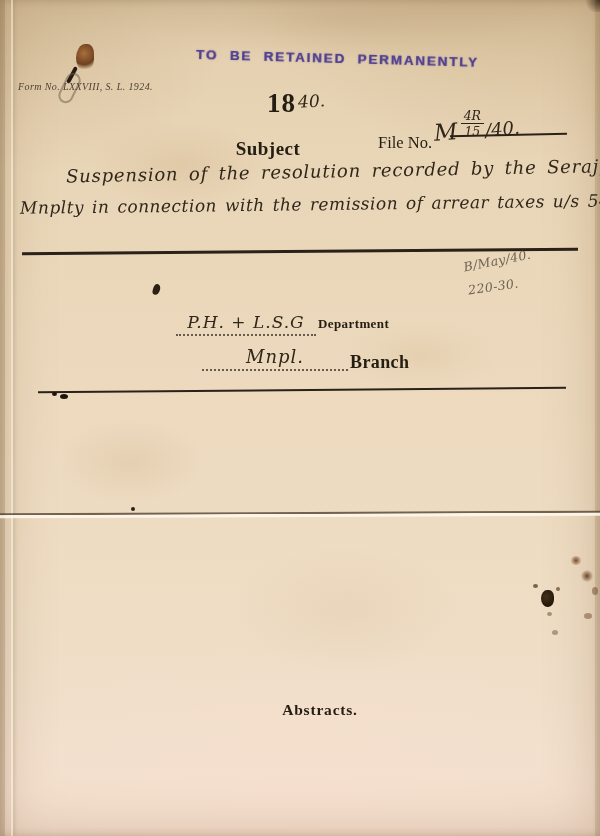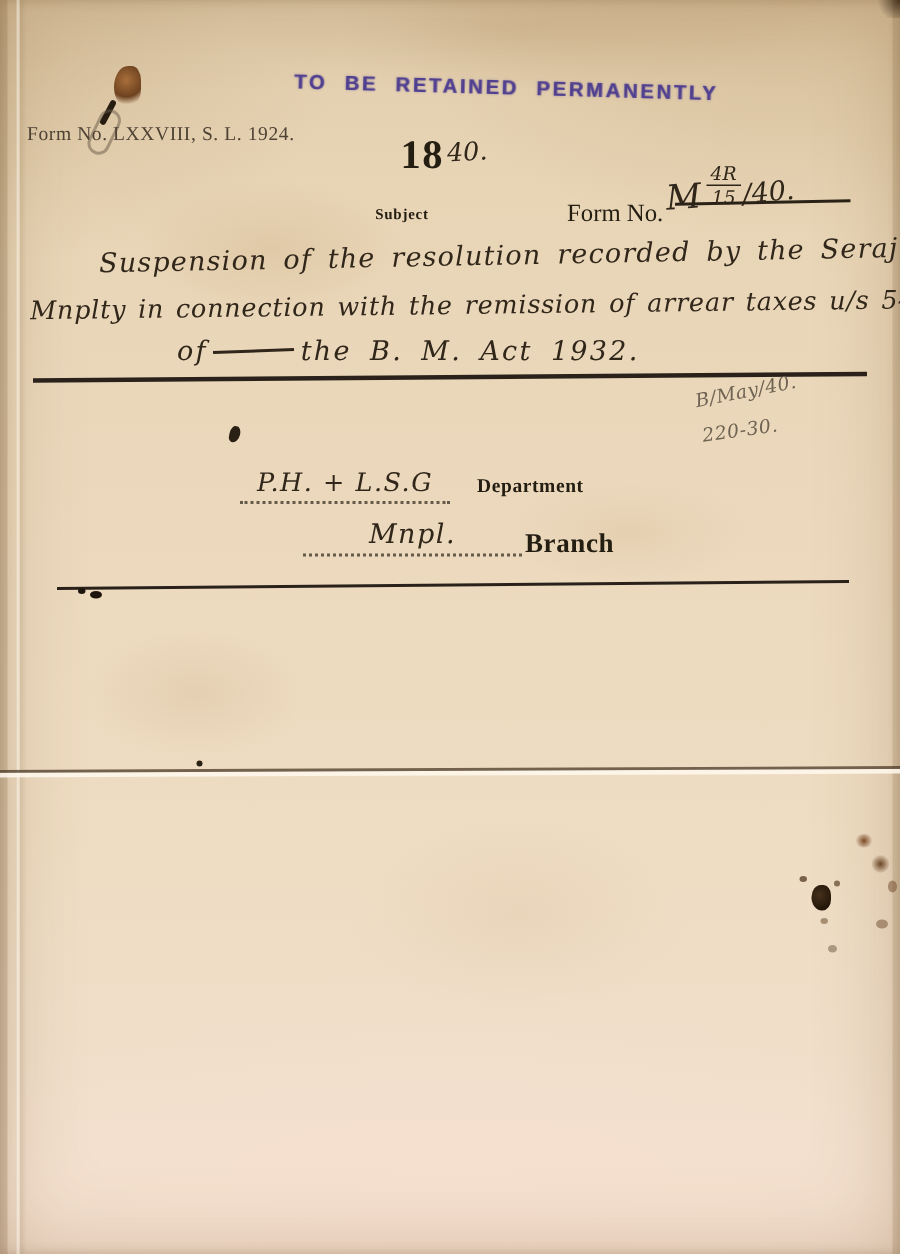--- a/index.html
+++ b/index.html
@@ -31,21 +31,21 @@
     left:196px; top:51px; width:290px;
     transform:rotate(1.6deg);
     font-family:"Liberation Sans", sans-serif;
     font-weight:700; font-size:13.5px; letter-spacing:1.8px; word-spacing:6px;
     color:rgba(74,58,142,0.88);
     text-shadow:0.6px 0 0 rgba(74,58,142,0.55), 0 0 2px rgba(74,58,142,0.35);
     filter:blur(0.2px);
     white-space:nowrap;
   }
 
-  .form-no { left:18px; top:81px; font-size:13px; letter-spacing:0.4px; color:#4e4234; }
+  .form-no { left:18px; top:81px; font-size:10px; letter-spacing:0.4px; color:#4e4234;font-style:italic; }
 
   .paperclip { left:62px; top:72px; width:15px; height:32px;
                border:2px solid rgba(104,90,72,0.50); border-radius:8px;
                transform:rotate(26deg); background:transparent; }
 
   .blot-topleft { left:76px; top:44px; width:18px; height:27px;
     background:radial-gradient(circle at 45% 35%, #a86f3a 0%, #6e4220 55%, rgba(110,66,32,0) 80%);
     border-radius:60% 40% 50% 55%; }
   .blot-tail { left:70px; top:66px; width:4px; height:18px; background:#271c10;
     transform:rotate(28deg); border-radius:2px; }
@@ -64,42 +64,42 @@
   .frac { display:inline-block; text-align:center; font-size:12.5px; line-height:1.05;
           margin:0 1px 16px 3px; font-style:italic; font-family:"DejaVu Serif", serif; color:#30261a; }
   .frac .num { display:block; border-bottom:1.6px solid #2c2216; padding:0 3px 1px; }
   .frac .den { display:block; padding-top:1px; }
   .fileno-suffix { font-size:18px; transform:rotate(-5deg); position:relative; top:-3px; }
   .fileno-underline { left:450px; top:134px; width:117px; height:2px; background:#2a2217;
                       transform:rotate(-1.2deg); }
 
   
   .subject-label { left:0; top:138px; width:536px; text-align:center;
-                   font-weight:700; font-size:10px; letter-spacing:0.5px; color:#241d12; }
+                   font-weight:700; font-size:19px; letter-spacing:0.5px; color:#241d12; }
   .subj-line { white-space:nowrap; font-size:18px; letter-spacing:0.8px; word-spacing:4px; }
   .subj1 { left:66px; top:160px; transform:rotate(-1.1deg); }
   .subj2 { left:20px; top:194px; font-size:17px; letter-spacing:0.5px; word-spacing:2px; transform:rotate(-0.7deg); }
   .subj3 { left:118px; top:224px; letter-spacing:1.5px; word-spacing:5px; }
   .strike-dash { display:inline-block; width:54px; height:1.6px; background:#30261a;
                  vertical-align:middle; margin:0 5px 3px 3px; transform:rotate(-2deg); }
 
   .rule1 { left:22px; top:250px; width:556px; height:2.6px; background:#29211a; transform:rotate(-0.45deg); }
 
   .gov-title { left:0; top:258px; width:600px; text-align:center;
                font-weight:700; font-size:28px; letter-spacing:0.5px; color:#1f1910; }
   .comma-blot { left:153px; top:284px; width:7px; height:11px; background:#2a2014;
                 border-radius:50% 50% 60% 40%; transform:rotate(14deg); }
 
   .pencil { font-family:"DejaVu Serif", serif; font-style:italic; color:#6e6252;
             font-size:12.5px; letter-spacing:0.4px; white-space:nowrap; }
   .pencil1 { left:463px; top:253px; transform:rotate(-11deg); }
   .pencil2 { left:468px; top:279px; transform:rotate(-8deg); }
 
   
-  .dept-hw { left:160px; top:312px; width:140px; text-align:center; font-size:17px;
+  .dept-hw { left:176px; top:312px; width:140px; text-align:center; font-size:17px;
              padding-bottom:2px; border-bottom:2px dotted rgba(58,48,36,0.75); letter-spacing:1px; }
   .dept-label { left:318px; top:316px; font-weight:700; font-size:13px; color:#241d12; letter-spacing:0.4px; }
   .branch-hw { left:202px; top:346px; width:146px; text-align:center; font-size:18px;
                padding-bottom:2px; border-bottom:2px dotted rgba(58,48,36,0.75); letter-spacing:1px; }
   .branch-label { left:350px; top:352px; font-weight:700; font-size:18px; color:#241d12; letter-spacing:0.4px; }
 
   .rule2 { left:38px; top:389px; width:528px; height:2.4px; background:#29211a; transform:rotate(-0.5deg); }
   .ink-dot { border-radius:50%; background:#1d150d; }
   .dotA { left:52px; top:392px; width:5px; height:4px; }
   .dotB { left:60px; top:394px; width:8px; height:5px; }
@@ -163,58 +163,56 @@
   <div class="abs stamp">TO BE RETAINED PERMANENTLY</div>
 
   <div class="abs form-no">Form No. LXXVIII, S. L. 1924.</div>
 
   <div class="abs year-row">
     <span class="year-printed">18</span>
     <span class="hw year-hw">40.</span>
   </div>
 
   <div class="abs fileno-row">
-    <span class="fileno-label">Form No.</span>
+    <span class="fileno-label">File No.</span>
     <span class="fileno-hw">
       <span class="hw fileno-prefix">M</span>
       <span class="frac">
         <span class="num">4R</span>
         <span class="den">15</span>
       </span>
       <span class="hw fileno-suffix">/40.</span>
     </span>
   </div>
   <div class="abs fileno-underline"></div>
 
   <div class="abs subject-label">Subject</div>
   <div class="abs hw subj-line subj1">Suspension of the resolution recorded by the Serajganj</div>
   <div class="abs hw subj-line subj2">Mnplty in connection with the remission of arrear taxes u/s 548(2</div>
-  <div class="abs hw subj-line subj3">
-    <span>of</span><span class="strike-dash"></span><span>the B. M. Act 1932.</span>
-  </div>
 
   <div class="abs rule1"></div>
 
   <div class="abs comma-blot"></div>
 
   <div class="abs pencil pencil1">B/May/40.</div>
   <div class="abs pencil pencil2">220-30.</div>
 
   <div class="abs hw dept-hw">P.H. + L.S.G</div>
   <div class="abs dept-label">Department</div>
   <div class="abs hw branch-hw">Mnpl.</div>
   <div class="abs branch-label">Branch</div>
 
   <div class="abs rule2"></div>
   <div class="abs ink-dot dotA"></div>
   <div class="abs ink-dot dotB"></div>
 
   <div class="abs crease"></div>
   <div class="abs crease-dot"></div>
 
+  <div class="abs abstracts">Abstracts.</div>
 
   <div class="abs stain s-a"></div>
   <div class="abs stain s-b"></div>
   <div class="abs stain s-big"></div>
   <div class="abs stain s-c"></div>
   <div class="abs stain s-d"></div>
   <div class="abs stain s-e"></div>
   <div class="abs stain s-f"></div>
   <div class="abs stain s-g"></div>
   <div class="abs stain s-h"></div>

